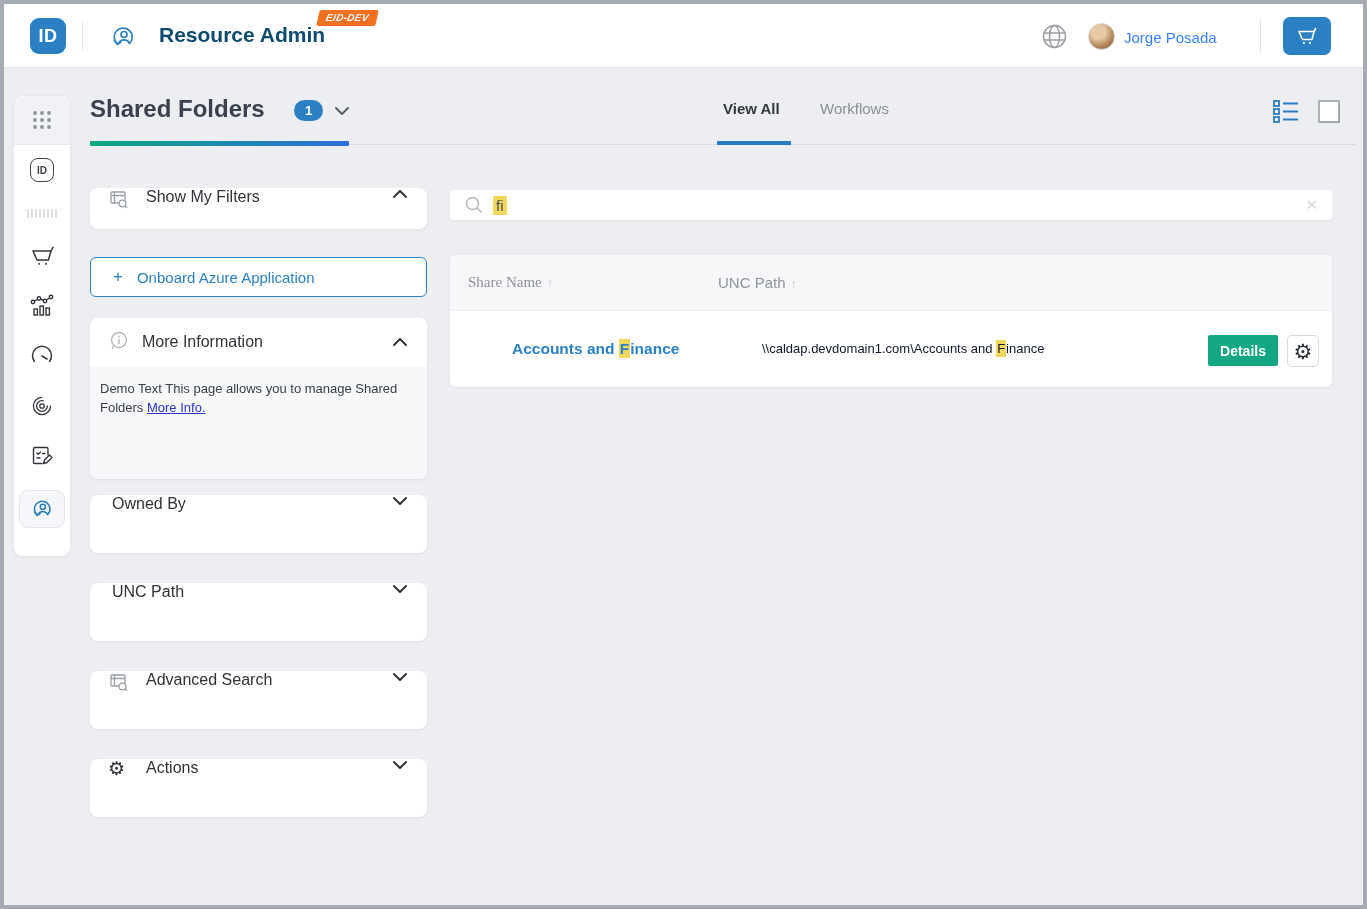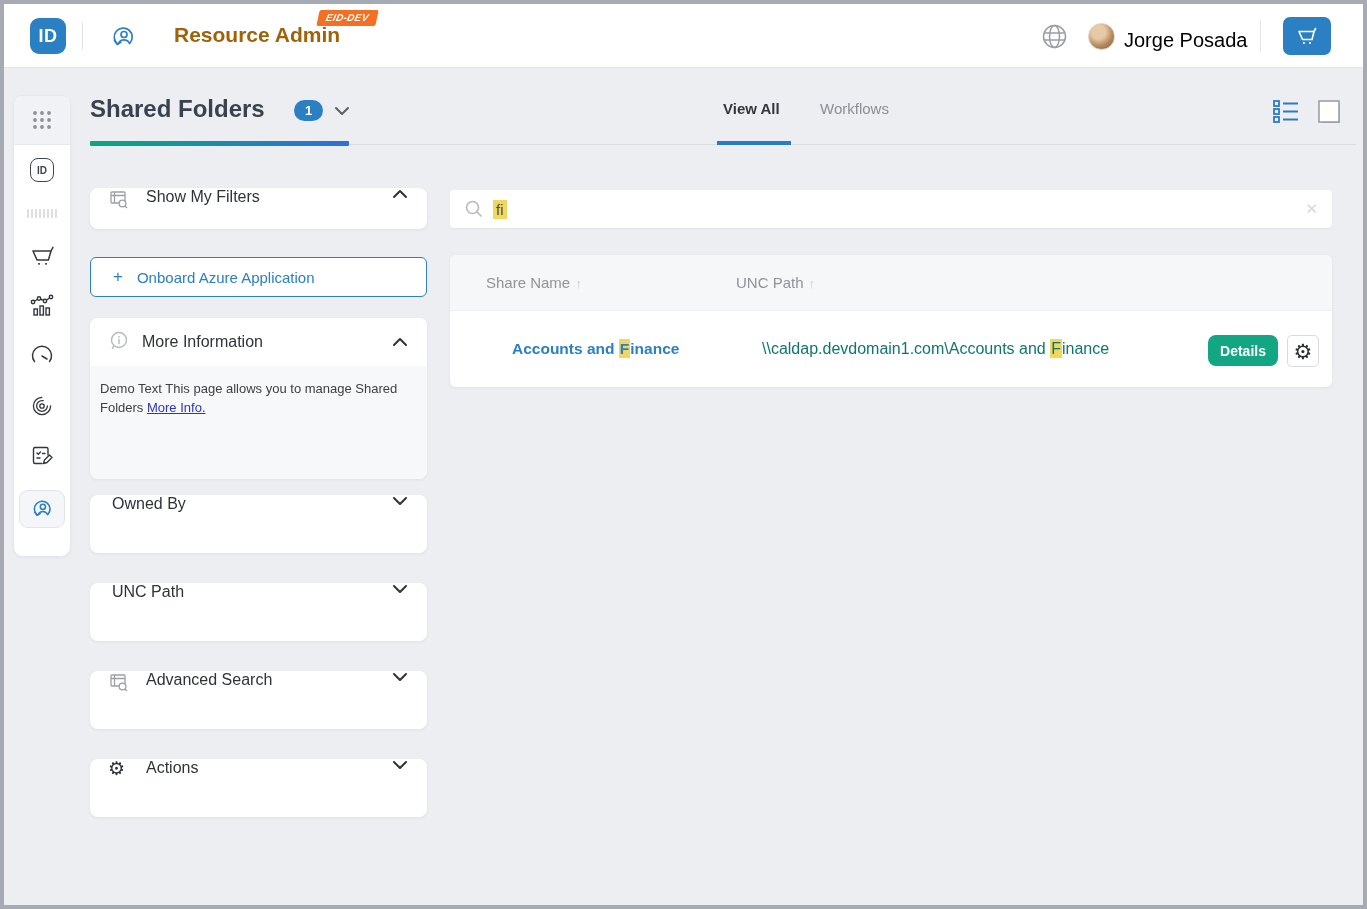--- a/index.html
+++ b/index.html
@@ -11,26 +11,26 @@
     position:relative;
     overflow:hidden;
     color:#3a414f;
   }
 
   
   .top-header { position:absolute; left:0; top:0; width:1359px; height:64px; background:#ffffff; border-bottom:1px solid #e3e4e8; }
   .logo-box { position:absolute; left:26px; top:14px; width:36px; height:36px; background:#2b80c4; border-radius:9px; color:#fff; font-size:18px; font-weight:bold; display:flex; align-items:center; justify-content:center; letter-spacing:.5px; }
   .hdr-divider { position:absolute; left:78px; top:18px; width:1px; height:28px; background:#e3e4e8; }
   .app-icon { position:absolute; left:104px; top:18px; }
-  .app-title { position:absolute; left:155px; top:19px; font-size:21px; font-weight:600; color:#a16207;margin-left:15px; }
+  .app-title { position:absolute; left:155px; top:19px; font-size:21px; font-weight:600; color:#0c4a6e; }
   .env-badge { position:absolute; left:314px; top:6px; background:#f36f21; color:#fff; font-size:10px; font-weight:bold; font-style:italic; padding:2px 8px 3px; border-radius:2px; transform:skewX(-12deg); letter-spacing:.3px; }
   .globe { position:absolute; left:1036px; top:18px; }
   .avatar { position:absolute; left:1084px; top:19px; width:27px; height:27px; border-radius:50%;
     background:radial-gradient(circle at 38% 32%, #e8c9a6 0 30%, #b78a5e 60%, #6f5238 100%); border:1px solid #d8d2c8; }
-  .user-name { position:absolute; left:1120px; top:25px; font-size:20px; color:#000000; }
+  .user-name { position:absolute; left:1120px; top:25px; font-size:15px; color:#3b82f6; }
   .hdr-divider2 { position:absolute; left:1256px; top:16px; width:1px; height:32px; background:#e3e4e8; }
   .cart-btn { position:absolute; left:1279px; top:13px; width:48px; height:38px; background:#2b80c4; border:none; border-radius:7px; display:flex; align-items:center; justify-content:center; cursor:pointer; }
 
   
   .side-rail { position:absolute; left:9px; top:91px; width:58px; height:462px; background:#ffffff; border:1px solid #e7e8ec; border-radius:10px; box-shadow:0 1px 3px rgba(40,50,70,.05); }
   .rail-apps { width:100%; height:49px; background:#f1f2f5; border-bottom:1px solid #e7e8ec; border-radius:10px 10px 0 0; display:flex; align-items:center; justify-content:center; cursor:pointer; }
   .rail-item { width:100%; height:50px; display:flex; align-items:center; justify-content:center; cursor:pointer; }
   .rail-item.dim { height:36px; }
   .rail-item.active-wrap { height:56px; }
   .rail-active-box { width:46px; height:38px; background:#f5f6f9; border:1px solid #e2e4e9; border-radius:9px; display:flex; align-items:center; justify-content:center; }
@@ -58,35 +58,35 @@
   .panel-chevron { margin-left:auto; }
   .onboard-btn { position:absolute; left:86px; top:253px; width:337px; height:40px; background:#fff; border:1px solid #2b80c4; border-radius:6px; color:#2b80c4; font-size:15px; display:flex; align-items:center; cursor:pointer; font-family:inherit; }
   .onboard-plus { font-size:17px; margin:0 14px 0 22px; }
   .info-panel { position:absolute; left:86px; top:314px; width:337px; height:161px; background:#fff; border-radius:8px; box-shadow:0 1px 3px rgba(40,50,70,.07); overflow:hidden; }
   .info-head { height:48px; display:flex; align-items:center; padding:0 18px; cursor:pointer; background:#fff; }
   .info-body { height:113px; background:#f7f8f9; padding:14px 10px 0 10px; font-size:13px; color:#3d4147; line-height:1.45; }
   .info-link { color:#2d35c8; text-decoration:underline; font-weight:500; }
   .gear-glyph { font-size:19px; color:#2a2e35; line-height:1; }
 
   
-  .search-bar { position:absolute; left:446px; top:186px; width:882px; height:38px; background:#fff; border-radius:4px; box-shadow:0 1px 2px rgba(40,50,70,.06); display:flex; align-items:center; padding:0 14px; }
+  .search-bar { position:absolute; left:446px; top:186px; width:882px; height:30px; background:#fff; border-radius:4px; box-shadow:0 1px 2px rgba(40,50,70,.06); display:flex; align-items:center; padding:0 14px; }
   .search-text { margin-left:9px; font-size:15px; color:#4a4d52; }
   .hl { background:#f0d75e; padding:1px 3px; }
   .search-clear { margin-left:auto; color:#d4d6da; font-size:15px; cursor:pointer; }
 
   
   .table-card { position:absolute; left:446px; top:251px; width:882px; height:132px; background:#fff; border-radius:6px; box-shadow:0 1px 3px rgba(40,50,70,.07); overflow:hidden; }
   .thead { height:56px; background:#f6f7f9; display:flex; align-items:center; border-bottom:1px solid #eeeff2; }
   .th { font-size:15px; color:#909399; cursor:pointer; }
   .th .sort { color:#c3c6cb; font-size:13px; margin-left:5px; }
-  .th-share { margin-left:36px; width:250px; }
+  .th-share { margin-left:18px; width:250px;font-family:Liberation Serif, serif; }
   .trow { height:75px; display:flex; align-items:center;padding-left:44px; }
   .share-link { margin-left:18px; width:250px; font-size:15.5px; font-weight:bold; color:#2b80c4; cursor:pointer; }
-  .unc-cell { font-size:16px; color:#0f766e; }
-  .details-btn { position:absolute; right:54px; top:80px; width:70px; height:31px; background:#13a683; color:#fff; border:none; border-radius:8px; font-size:14px; font-weight:600; cursor:pointer; font-family:inherit; }
+  .unc-cell { font-size:13px; color:#0f172a; }
+  .details-btn { position:absolute; right:54px; top:80px; width:70px; height:31px; background:#13a683; color:#fff; border:none; border-radius:2px; font-size:14px; font-weight:600; cursor:pointer; font-family:inherit; }
   .row-gear { position:absolute; right:13px; top:80px; width:32px; height:32px; background:#fff; border:1px solid #d8dade; border-radius:5px; display:flex; align-items:center; justify-content:center; cursor:pointer; }
   svg { display:block; }
 </style>
 </head>
 <body>
 
 <div class="top-header">
   <div class="logo-box">ID</div>
   <div class="hdr-divider"></div>
   <div class="app-icon">

